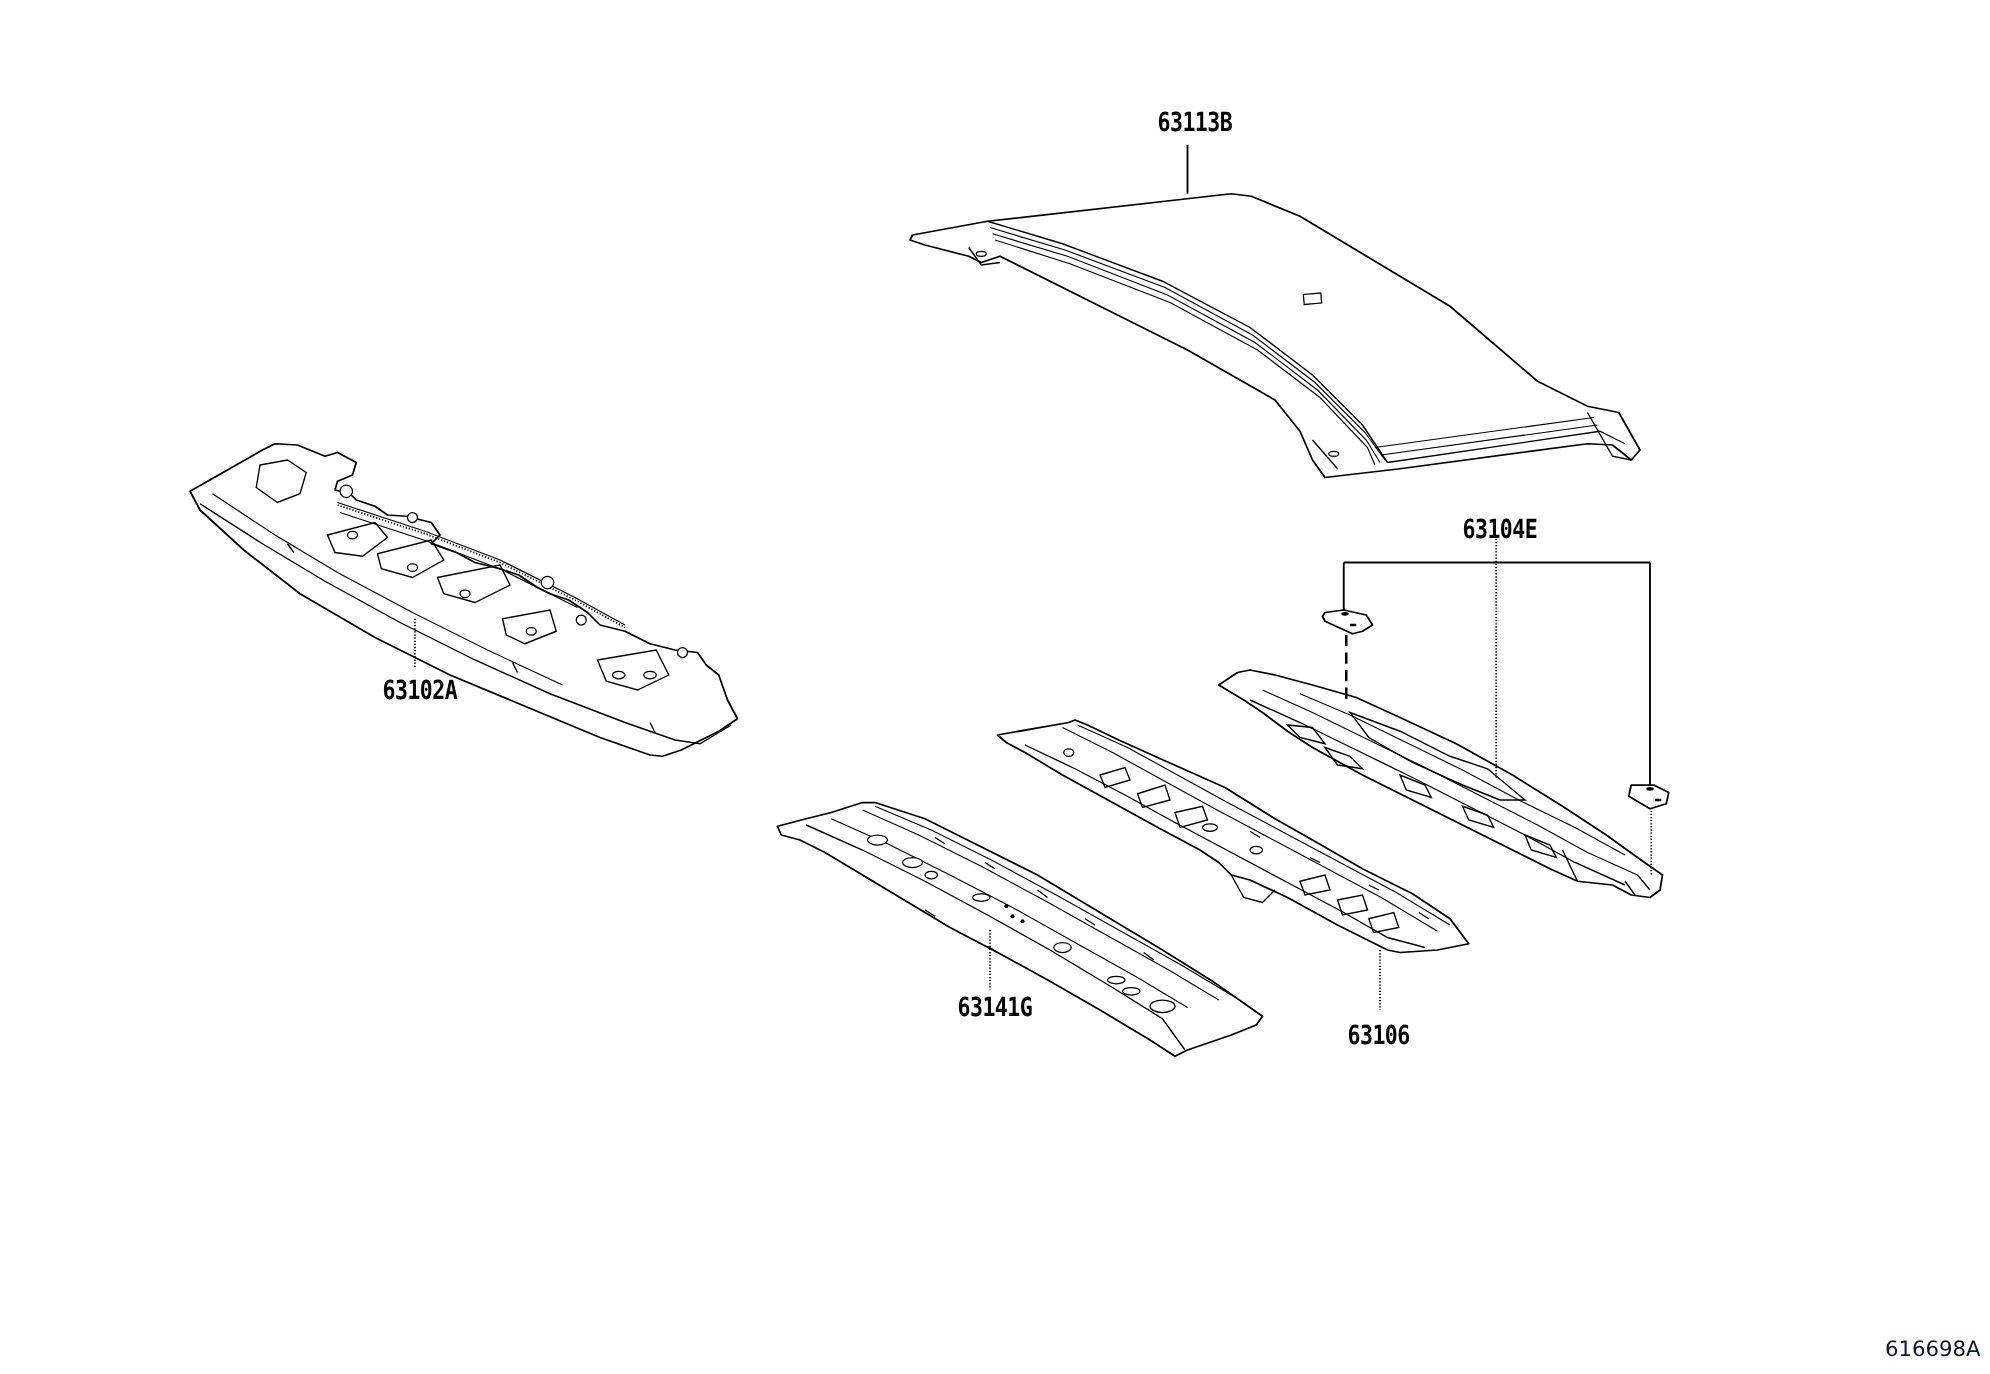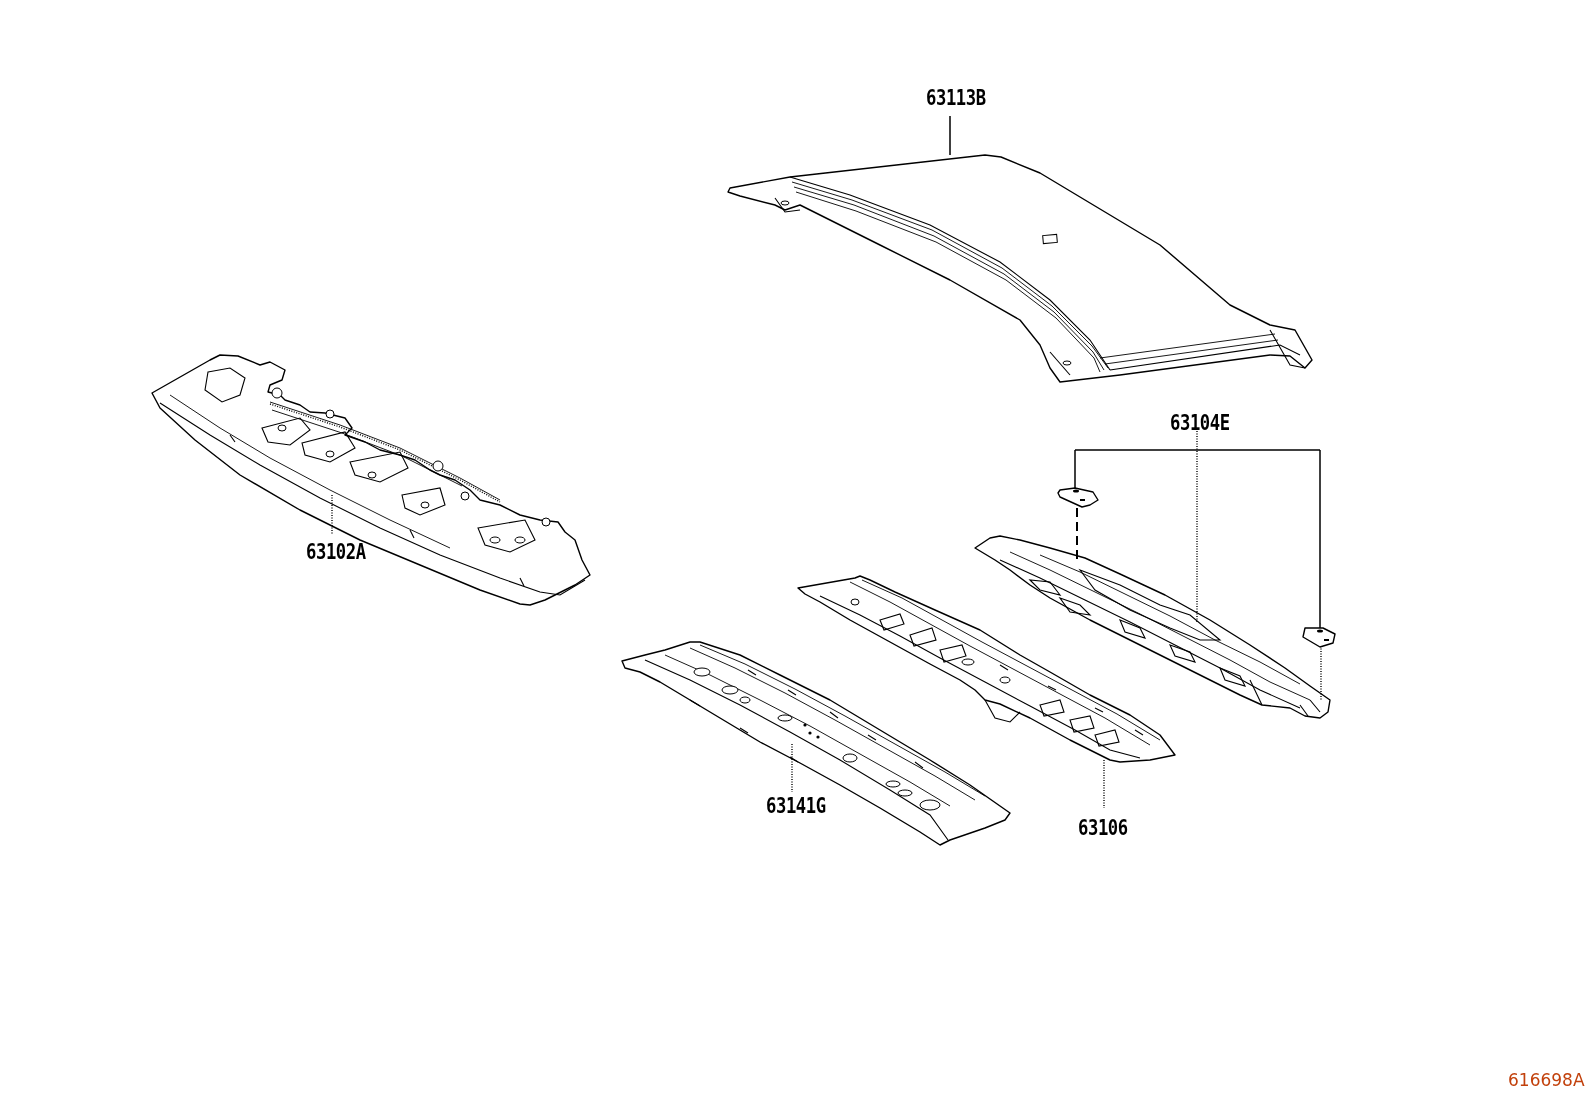--- a/index.html
+++ b/index.html
@@ -14,21 +14,21 @@
       letter-spacing: -0.5px;
       transform: scaleX(0.82);
       transform-origin: left top;
       white-space: nowrap;
       line-height: 1;
     }
     .ref-label {
       position: absolute;
       font-family: "DejaVu Sans", "Liberation Sans", sans-serif;
       font-size: 17px;
-      color: #c2410c;
+      color: #0f172a;
       white-space: nowrap;
       line-height: 1;
     }
     svg .o { fill: #fff; stroke: #000; stroke-width: 1.4; stroke-linejoin: round; }
     svg .l { fill: none; stroke: #000; stroke-width: 1.1; }
     svg .t { fill: none; stroke: #000; stroke-width: 0.9; }
     svg .lead { fill: none; stroke: #000; stroke-width: 1.5; }
     svg .dot { fill: none; stroke: #000; stroke-width: 1.4; stroke-dasharray: 1 1.5; }
     svg .dash { fill: none; stroke: #000; stroke-width: 2; stroke-dasharray: 9 5; }
     svg .hole { fill: #fff; stroke: #000; stroke-width: 1; }

